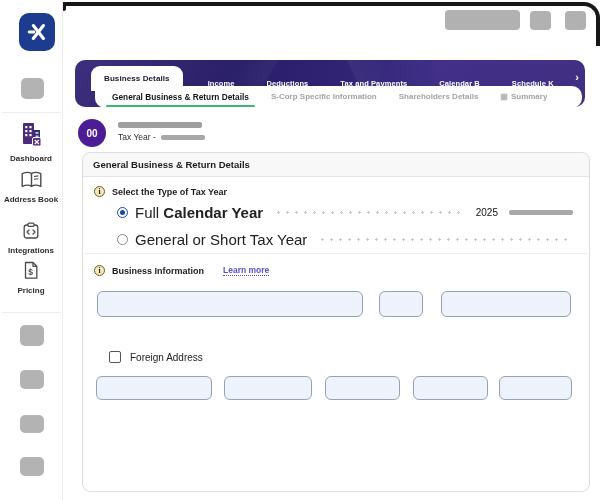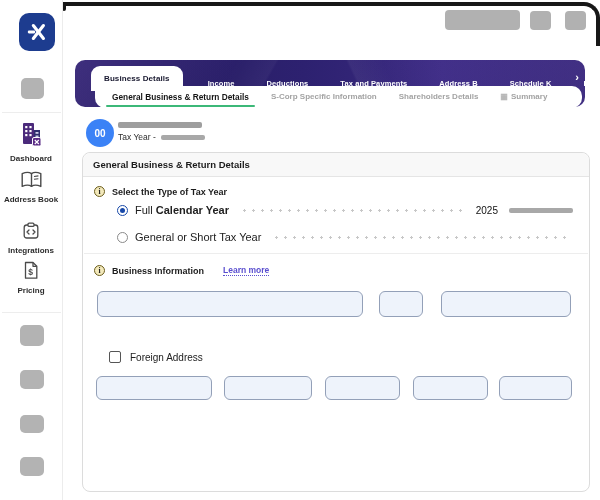--- a/index.html
+++ b/index.html
@@ -52,22 +52,22 @@
         box-sizing:border-box;z-index:3;}
   .subtab{position:relative;height:22px;line-height:22px;padding:0 11px;font-size:8px;
         color:#a3a3a3;font-weight:600;cursor:pointer;white-space:nowrap;display:flex;
         align-items:center;gap:3px;}
   .subtab.active{color:#141414;font-weight:700;font-size:8.3px;}
   .subtab.active::after{content:"";position:absolute;left:5px;right:5px;bottom:1px;height:2.5px;
         background:#3cb878;border-radius:2px;}
   .subtab .grid-ico{font-size:8px;color:#b5b5b5;line-height:1;}
 
   
-  .badge{position:absolute;left:86px;top:119px;width:28px;height:28px;border-radius:50%;
-        background:#3b82f6;color:#fff;font-size:10px;font-weight:700;display:flex;
+  .badge{position:absolute;left:78px;top:119px;width:28px;height:28px;border-radius:50%;
+        background:#4c1d95;color:#fff;font-size:10px;font-weight:700;display:flex;
         align-items:center;justify-content:center;}
   .name-bar{position:absolute;left:118px;top:122px;width:84px;height:6px;background:#9e9e9e;
         border-radius:2px;}
   .taxyear-row{position:absolute;left:118px;top:131px;height:12px;display:flex;
         align-items:center;gap:5px;font-size:8.5px;color:#2e2e2e;}
   .taxyear-bar{width:44px;height:5px;background:#a8a8a8;border-radius:2px;}
 
   
   .panel{position:absolute;left:82px;top:152px;width:508px;height:340px;background:#fff;
         border:1px solid #dcdcdc;border-radius:8px;box-sizing:border-box;}
@@ -79,21 +79,21 @@
         align-items:center;justify-content:center;font-family:"Liberation Serif",serif;
         box-sizing:border-box;flex:none;}
   .sec-head{position:absolute;display:flex;align-items:center;gap:7px;
         font-size:9px;font-weight:700;color:#1b1b1b;}
   .radio-row{position:absolute;left:34px;right:16px;display:flex;align-items:center;gap:7px;}
   .radio{width:11px;height:11px;border-radius:50%;box-sizing:border-box;flex:none;cursor:pointer;
         border:1.3px solid #8a8a8a;background:#fff;position:relative;}
   .radio.sel{border-color:#1849a9;}
   .radio.sel::after{content:"";position:absolute;left:2px;top:2px;width:5px;height:5px;
         border-radius:50%;background:#1849a9;}
-  .radio-label{font-size:11px;color:#212121;white-space:nowrap;}
+  .radio-label{font-size:15px;color:#212121;white-space:nowrap;}
   .radio-label b{font-weight:700;}
   .leader{flex:1;height:3px;background-image:radial-gradient(circle,#c7c7c7 1px,transparent 1.1px);
         background-size:9px 3px;background-repeat:repeat-x;background-position:left center;
         margin:0 4px;}
   .year-val{font-size:10px;font-weight:400;color:#111;}
   .year-bar{width:64px;height:5px;background:#a8a8a8;border-radius:2px;margin-left:4px;}
   .panel-div{position:absolute;left:1px;right:1px;height:1px;background:#ededed;}
   .learn-link{font-size:8.5px;font-weight:600;color:#5a4fcf;border-bottom:1px dotted #5a4fcf;
         cursor:pointer;margin-left:12px;}
   .fld{position:absolute;background:#eef3fb;border:1px solid #93a0b8;border-radius:6px;
@@ -189,21 +189,21 @@
     <div class="side-ph" style="left:20px;top:415px;width:24px;height:18px;"></div>
     <div class="side-ph" style="left:20px;top:457px;width:24px;height:19px;"></div>
   </div>
 
   <div class="tabs-band">
     <div class="tabs-row">
       <span class="tab active">Business Details</span>
       <span class="tab">Income</span>
       <span class="tab">Deductions</span>
       <span class="tab">Tax and Payments</span>
-      <span class="tab">Address B</span>
+      <span class="tab">Calendar B</span>
       <span class="tab">Schedule K</span>
       <span class="tab">Foreign L</span>
       <span class="tab" style="max-width:74px;overflow:hidden;">Reconciliation &amp; A</span>
     </div>
     <span class="tab-arrow">›</span>
   </div>
 
   <div class="subtabs">
     <span class="subtab active">General Business &amp; Return Details</span>
     <span class="subtab">S-Corp Specific Information</span>

